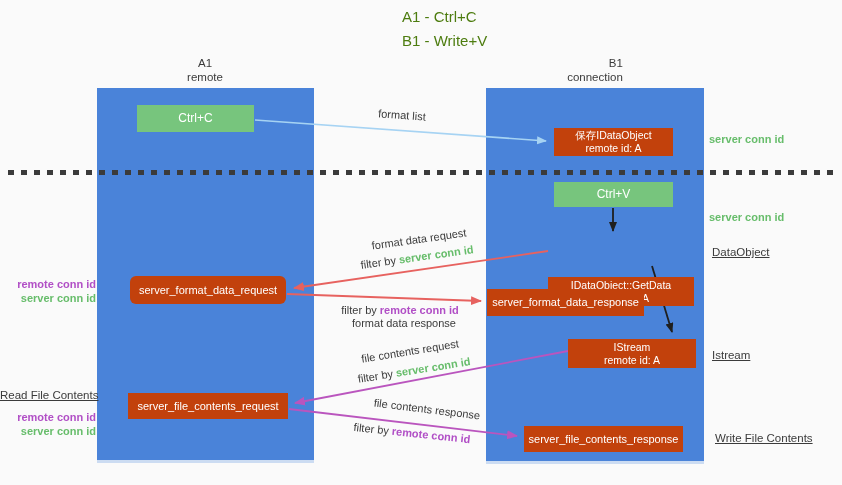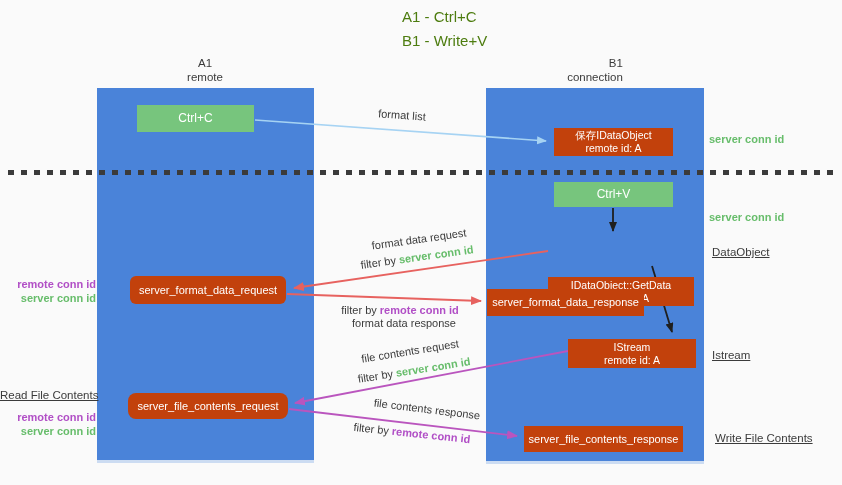--- a/index.html
+++ b/index.html
@@ -75,21 +75,21 @@
     <line x1="613" y1="208" x2="613" y2="231" stroke="#1f1f1f" stroke-width="1.8" marker-end="url(#mblack)"></line>
     <line x1="548" y1="251" x2="294" y2="288" stroke="#e7625f" stroke-width="1.8" marker-end="url(#mred)"></line>
     <line x1="287" y1="294" x2="481" y2="301" stroke="#e7625f" stroke-width="1.8" marker-end="url(#mred)"></line>
     <line x1="652" y1="266" x2="672" y2="332" stroke="#1f1f1f" stroke-width="1.8" marker-end="url(#mblack)"></line>
     <line x1="568" y1="351" x2="295" y2="403" stroke="#ba55be" stroke-width="1.8" marker-end="url(#mmag)"></line>
     <line x1="289" y1="409" x2="517" y2="436" stroke="#ba55be" stroke-width="1.8" marker-end="url(#mmag)"></line>
   </svg>
 
   <div class="box green-box" style="left:137px;top:105px;width:117px;height:27px;font-size:12px;">Ctrl+C</div>
   <div class="box orange" style="left:130px;top:276px;width:156px;height:28px;border-radius:6px;">server_format_data_request</div>
-  <div class="box orange" style="left:128px;top:393px;width:160px;height:26px;border-radius:8px;">server_file_contents_request</div>
+  <div class="box orange" style="left:128px;top:393px;width:160px;height:26px;">server_file_contents_request</div>
 
   <div class="box orange small" style="left:554px;top:128px;width:119px;height:28px;">
     <div>保存IDataObject</div>
     <div>remote id: A</div>
   </div>
   <div class="box green-box" style="left:554px;top:182px;width:119px;height:25px;font-size:12px;">Ctrl+V</div>
   <div class="box orange small" style="left:548px;top:237px;width:146px;height:29px;margin-top:40px;">
     <div>IDataObject::GetData</div>
     <div>remote id: A</div>
   </div>

